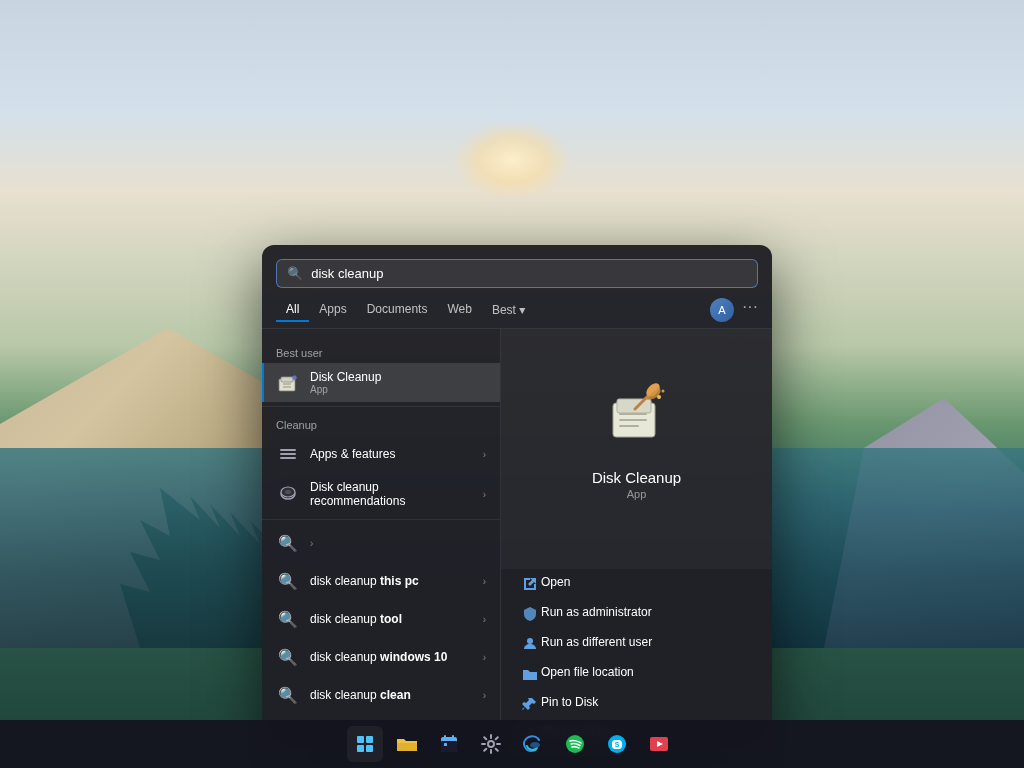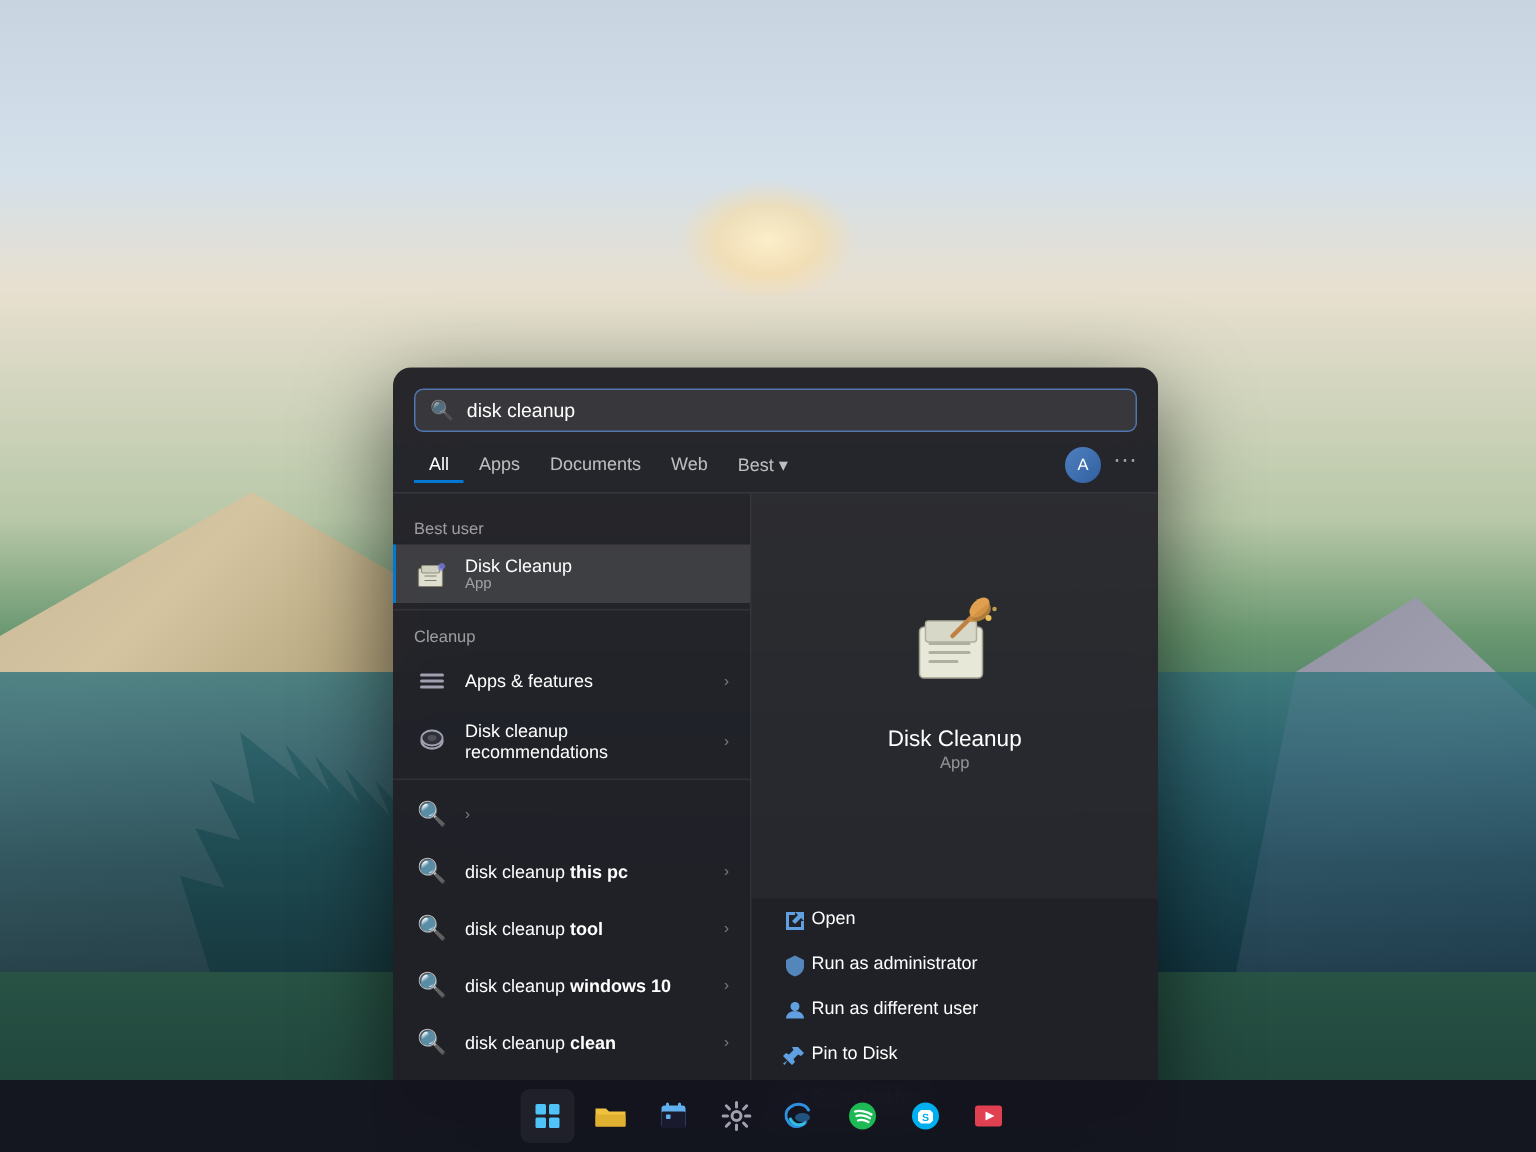--- a/index.html
+++ b/index.html
@@ -528,20 +528,28 @@
             <svg width="16" height="16" viewBox="0 0 16 16">
                 <circle cx="8" cy="5" r="3" fill="#60a0e0"></circle>
                 <path d="M2 13c0-3 2.7-5 6-5s6 2 6 5" fill="#60a0e0"></path>
               </svg>
           </div>
           <span class="preview-action-label">Run as different user</span>
         </div>
         <div class="preview-action">
           <div class="preview-action-icon">
             <svg width="16" height="16" viewBox="0 0 16 16">
+                <path d="M1 4h5l2 2h7v8H1z" fill="#60a0e0"></path>
+              </svg>
+          </div>
+          <span class="preview-action-label">Open file location</span>
+        </div>
+        <div class="preview-action">
+          <div class="preview-action-icon">
+            <svg width="16" height="16" viewBox="0 0 16 16">
                 <path d="M10 2l4 4-2 2-2-1-3 3 1 2-2 2-3-3-2 3-1-1 3-2-3-3 2-2 2 1 3-3-1-2z" fill="#60a0e0"></path>
               </svg>
           </div>
           <span class="preview-action-label">Pin to Disk</span>
         </div>
         <div class="preview-action">
           <div class="preview-action-icon">
             <svg width="16" height="16" viewBox="0 0 16 16">
                 <path d="M10 2l4 4-2 2-2-1-3 3 1 2-2 2-3-3-2 3-1-1 3-2-3-3 2-2 2 1 3-3-1-2z" fill="#60a0e0"></path>
               </svg>

